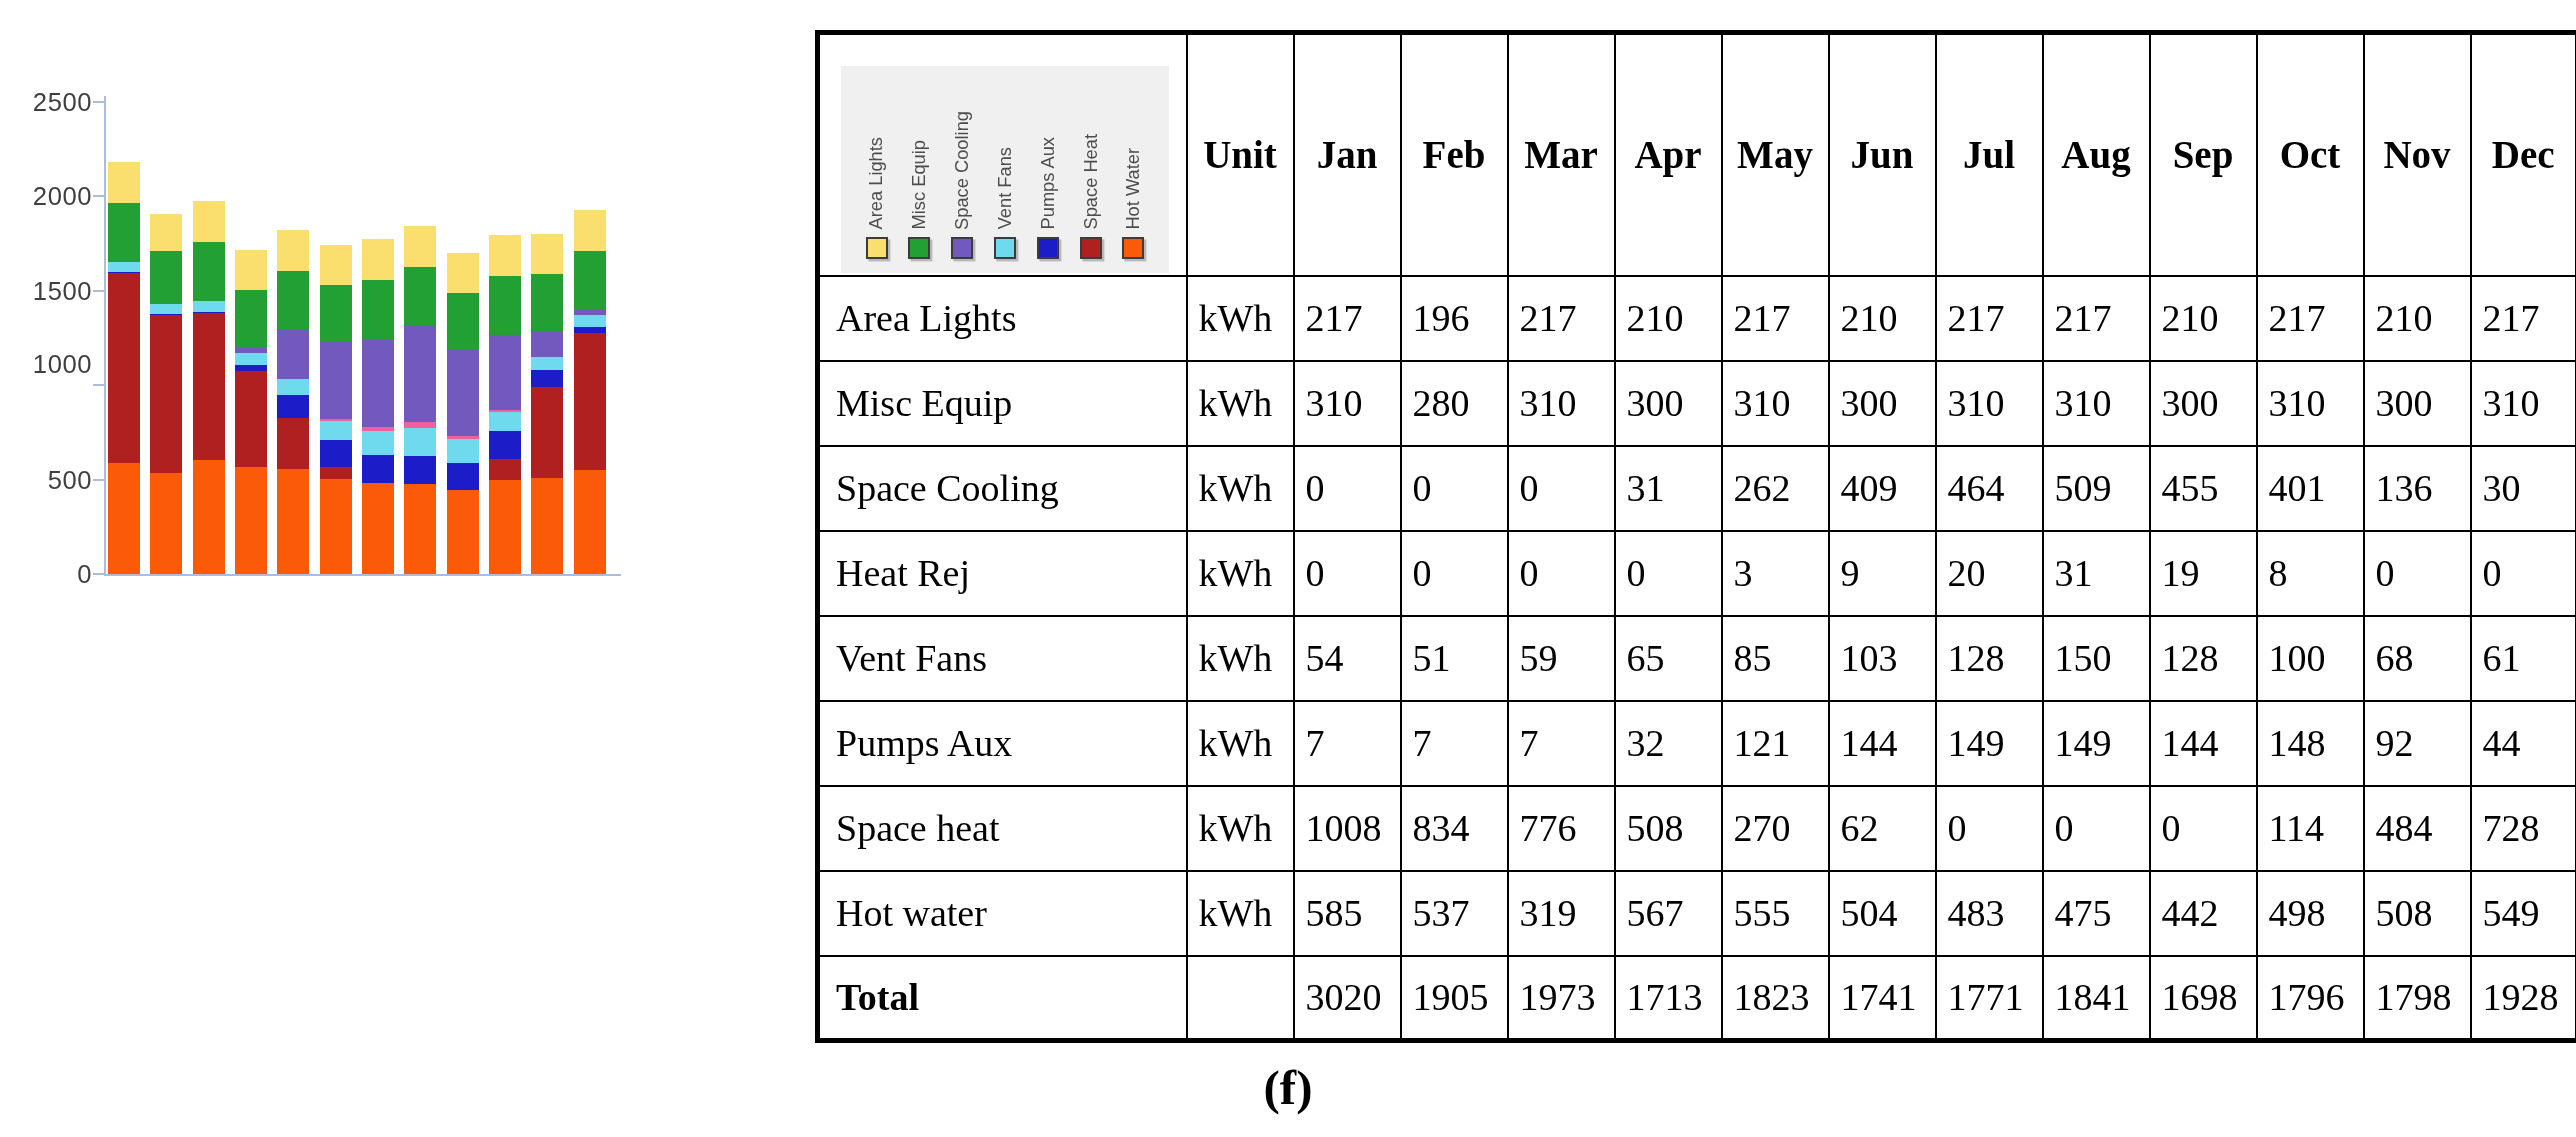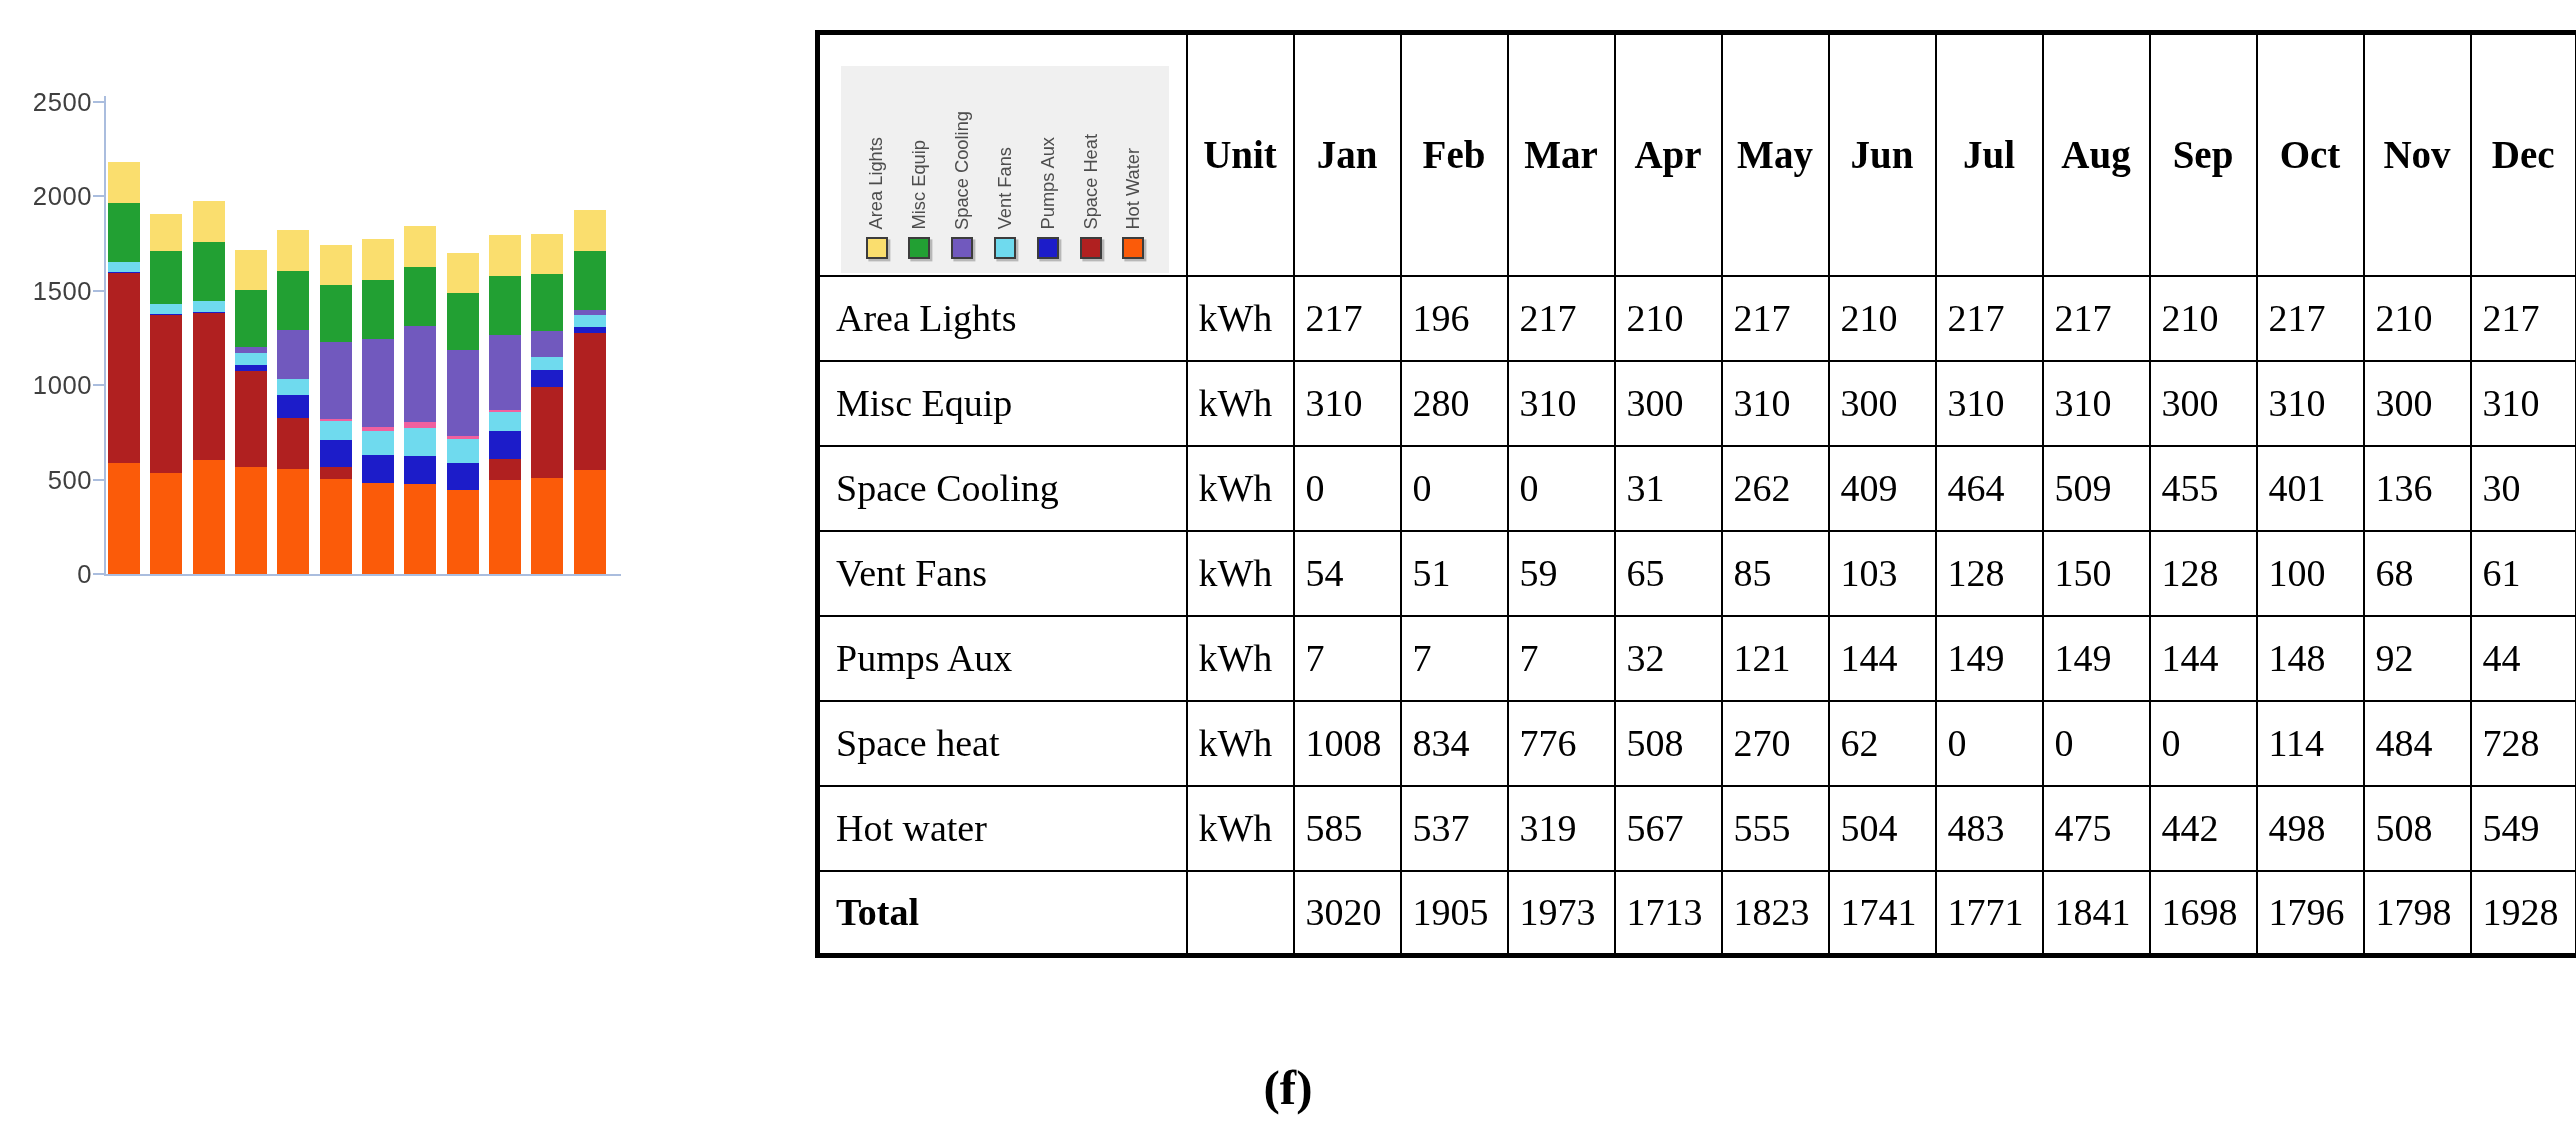--- a/index.html
+++ b/index.html
@@ -81,21 +81,21 @@
 <div class="page">
 
   <div class="chart">
     <div class="axis-y-line"></div>
     <div class="axis-x-line"></div>
     <div id="yaxis">
         <div class="ylab" style="top: 574px;">0</div>
         <div class="ytick" style="top: 573px;"></div>
         <div class="ylab" style="top: 480px;">500</div>
         <div class="ytick" style="top: 479px;"></div>
-        <div class="ylab" style="top: 385px;">1000</div>
+        <div class="ylab" style="top: 364px;">1000</div>
         <div class="ytick" style="top: 384px;"></div>
         <div class="ylab" style="top: 291px;">1500</div>
         <div class="ytick" style="top: 290px;"></div>
         <div class="ylab" style="top: 196px;">2000</div>
         <div class="ytick" style="top: 195px;"></div>
         <div class="ylab" style="top: 102px;">2500</div>
         <div class="ytick" style="top: 101px;"></div>
       </div>
     <div id="bars">
         <div class="bar" style="left: 108px; width: 32px; top: 162px; height: 412px;">
@@ -319,20 +319,36 @@
           <td class="val">262</td>
           <td class="val">409</td>
           <td class="val">464</td>
           <td class="val">509</td>
           <td class="val">455</td>
           <td class="val">401</td>
           <td class="val">136</td>
           <td class="val">30</td>
         </tr>
         <tr>
+          <td class="rowlabel">Heat Rej</td>
+          <td class="unitcell">kWh</td>
+          <td class="val">0</td>
+          <td class="val">0</td>
+          <td class="val">0</td>
+          <td class="val">0</td>
+          <td class="val">3</td>
+          <td class="val">9</td>
+          <td class="val">20</td>
+          <td class="val">31</td>
+          <td class="val">19</td>
+          <td class="val">8</td>
+          <td class="val">0</td>
+          <td class="val">0</td>
+        </tr>
+        <tr>
           <td class="rowlabel">Vent Fans</td>
           <td class="unitcell">kWh</td>
           <td class="val">54</td>
           <td class="val">51</td>
           <td class="val">59</td>
           <td class="val">65</td>
           <td class="val">85</td>
           <td class="val">103</td>
           <td class="val">128</td>
           <td class="val">150</td>

